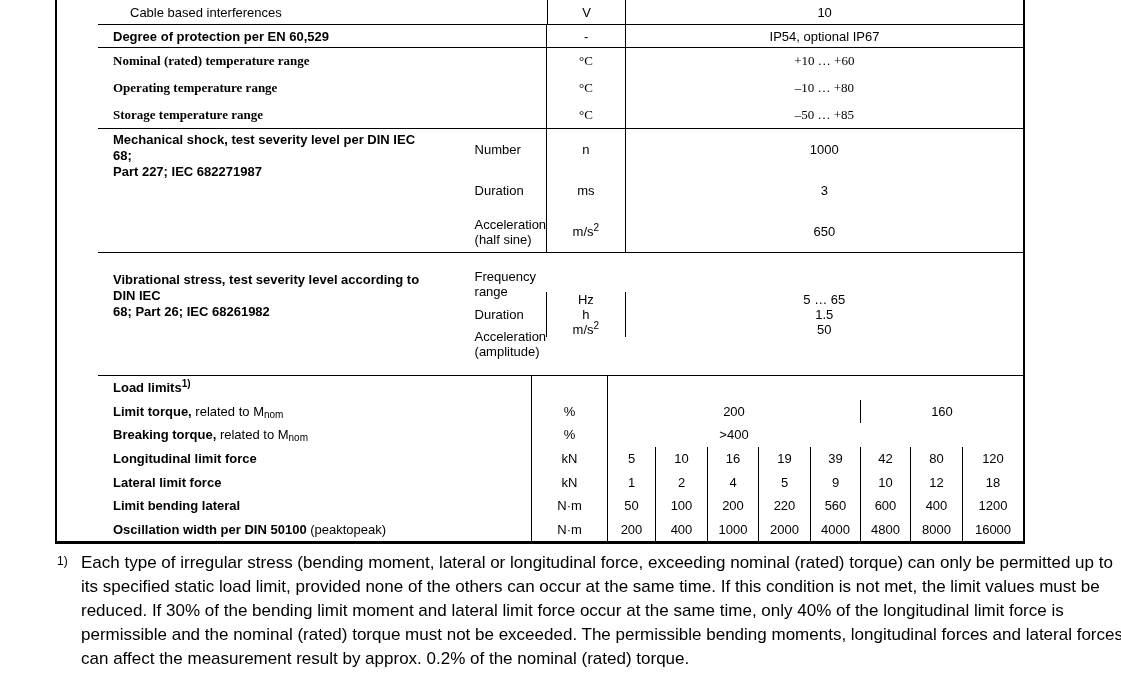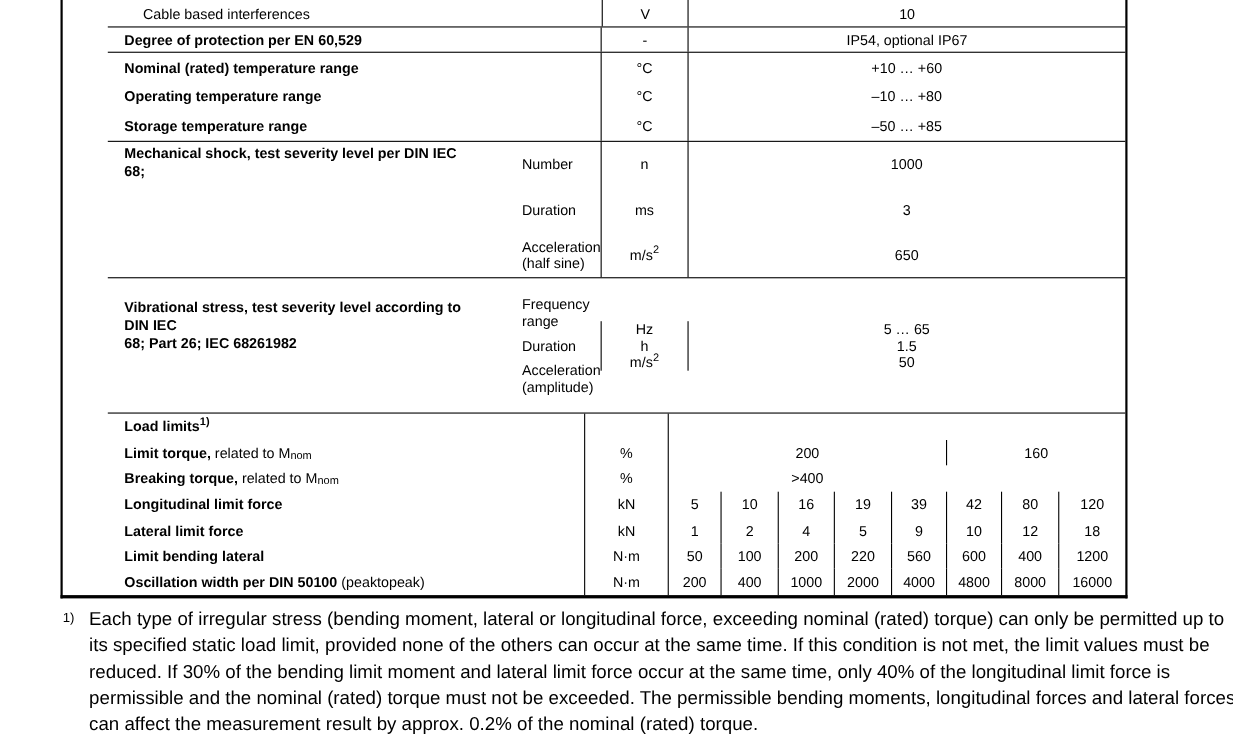--- a/index.html
+++ b/index.html
@@ -22,21 +22,21 @@
     border-bottom:3px solid #000;
     font-size:13px;
   }
   .trow { display:flex; border-bottom:1px solid #000;margin-left:41px; }
   .param { width:468px; }
   .unit  { width:82px;  border-left:1px solid #000; }
   .value { width:416px; border-left:1px solid #000; }
 
   .hA { height:25px; }
   .hB { height:23px; }
-  .hC { height:81px; }
+  .hC { height:81px;font-family:Liberation Serif, serif; }
   .hD { height:124px; }
   .hE { height:123px;align-items:center; }
   .hF { height:165px; border-bottom:none; }
 
   .bl  { display:flex; align-items:center; padding-left:15px; font-weight:bold; }
   .sl  { display:flex; align-items:center; padding-left:32px; }
   .ctr { display:flex; align-items:center; justify-content:center; }
 
   .stack3 { display:grid; grid-template-rows:repeat(3,1fr); height:100%; }
   .dcol   { display:flex; flex-direction:row; }
@@ -131,20 +131,21 @@
         <div class="ctr">
             <span>–50 … +85</span>
           </div>
       </div>
     </div>
 
     <div class="trow hD">
       <div class="param dcol">
         <div class="hdrD">
           <div>Mechanical shock, test severity level per DIN IEC 68;</div>
+          <div>Part 227; IEC 682271987</div>
         </div>
         <div class="grow">
           <div class="sl">
               <span>Number</span>
             </div>
           <div class="sl">
               <span>Duration</span>
             </div>
           <div class="sl">
               <span>Acceleration (half sine)</span>

